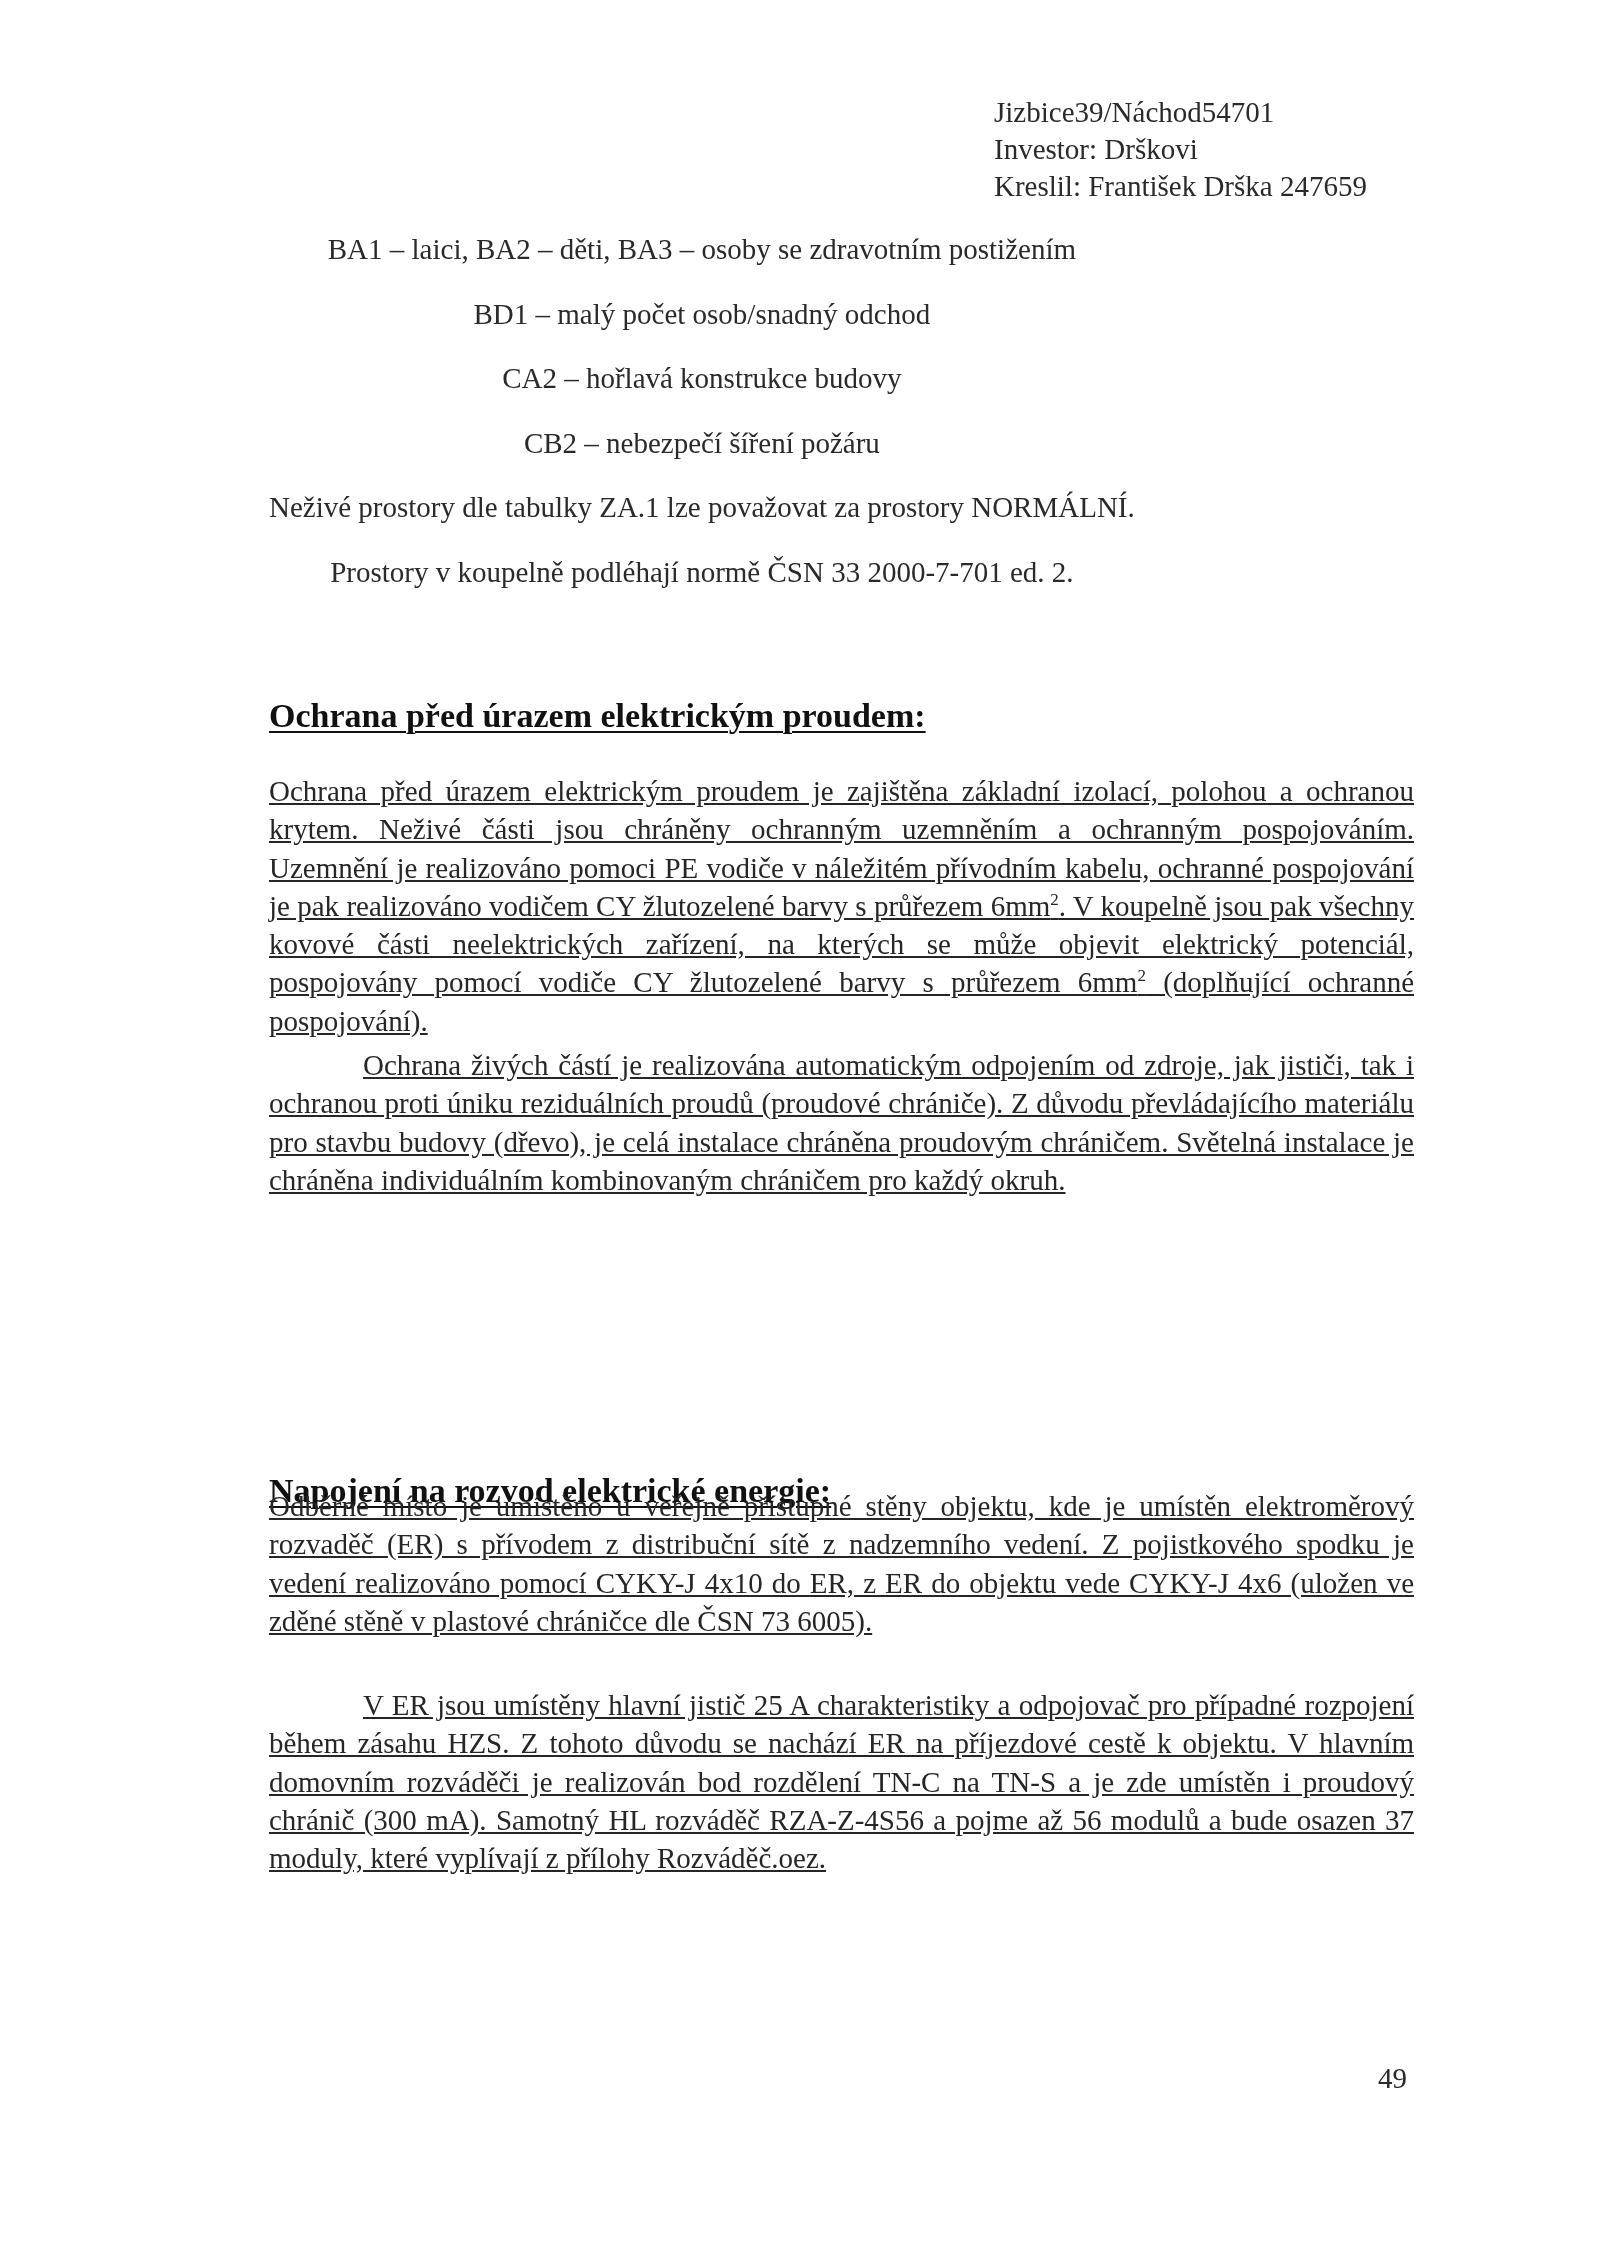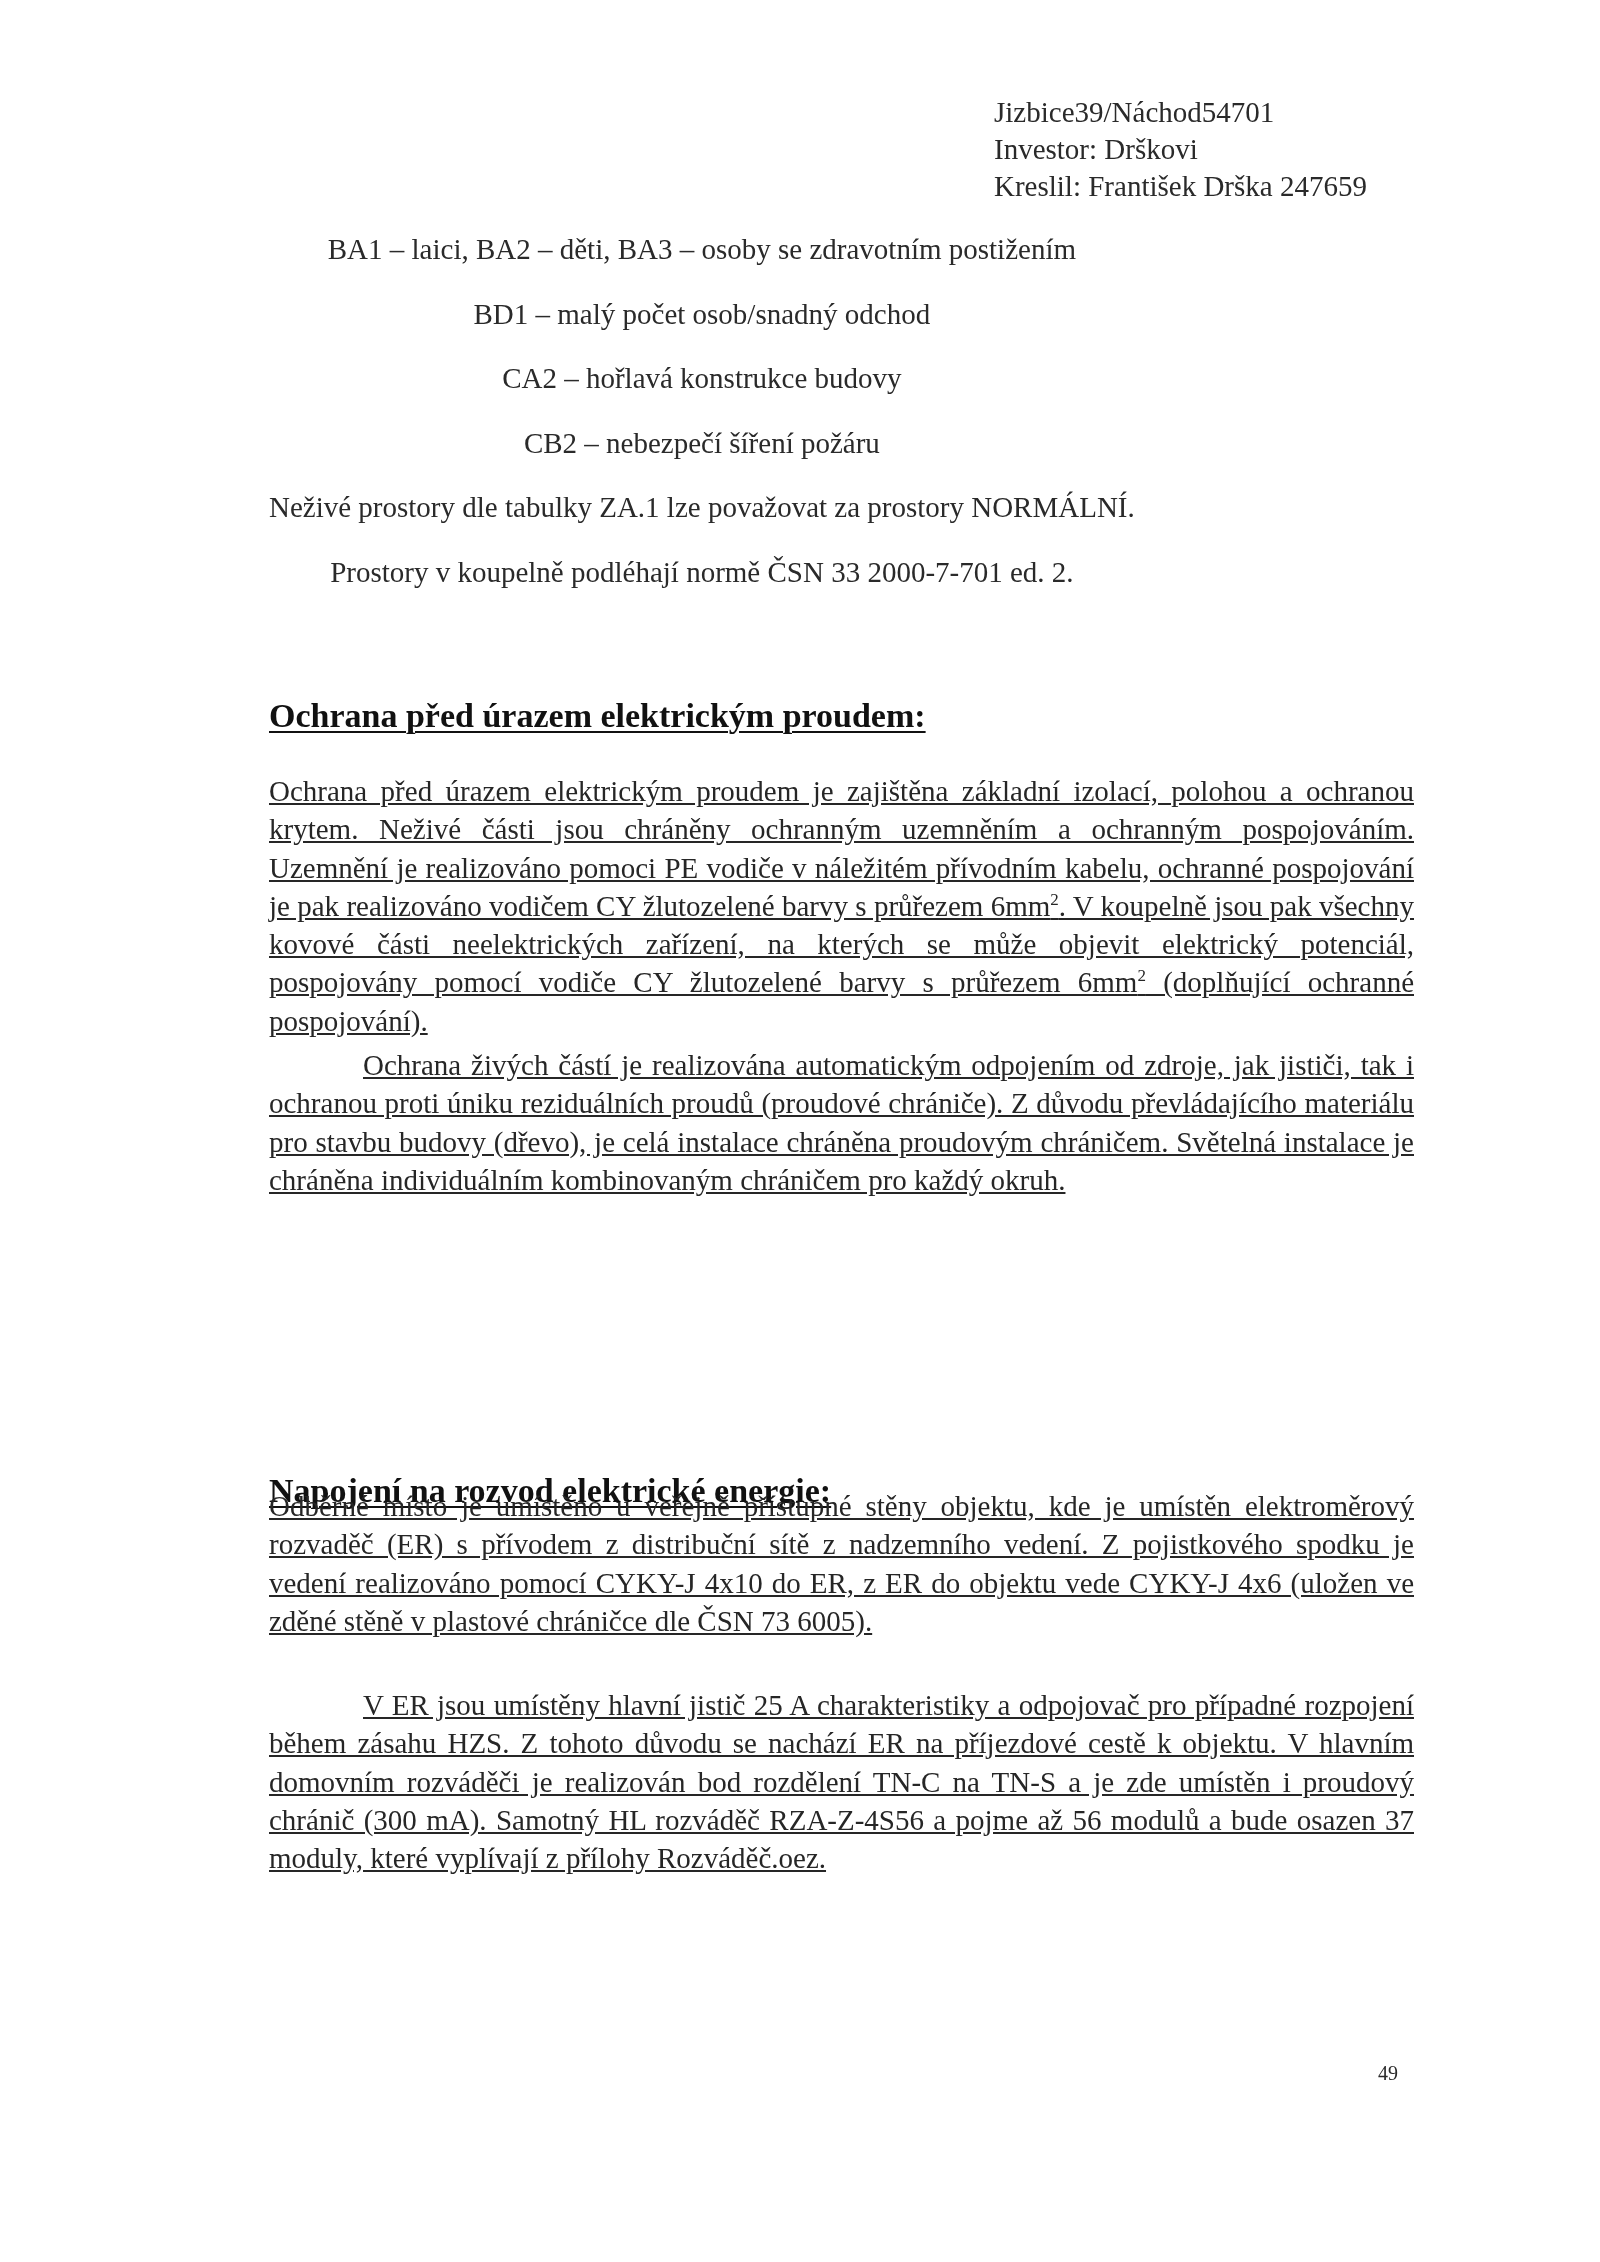--- a/index.html
+++ b/index.html
@@ -76,21 +76,21 @@
     }
     sup {
       font-size: 17px;
       line-height: 0;
       vertical-align: super;
     }
     .page-number {
       position: absolute;
       left: 1378px;
       top: 2062px;
-      font-size: 20px;
+      font-size: 29px;
       color: #2a2a2a;
     }
   </style>
 </head>
 <body>
 
 <div class="page">
 
   <div class="header-block">
     <span class="header-line">Jizbice39/Náchod54701</span>

